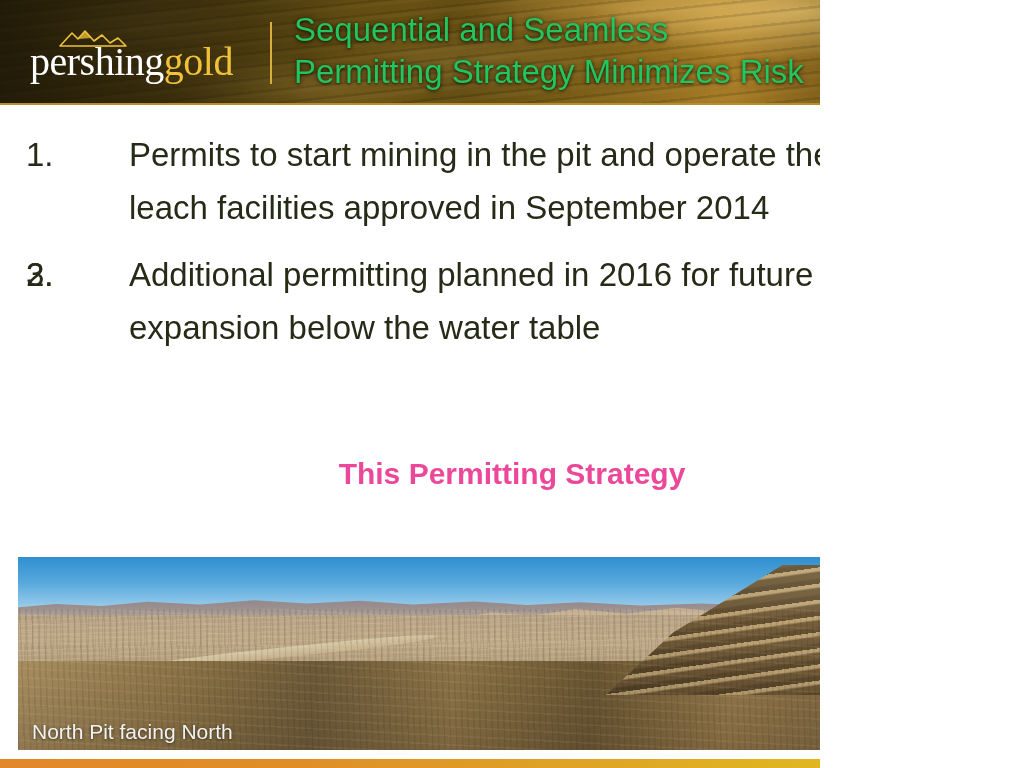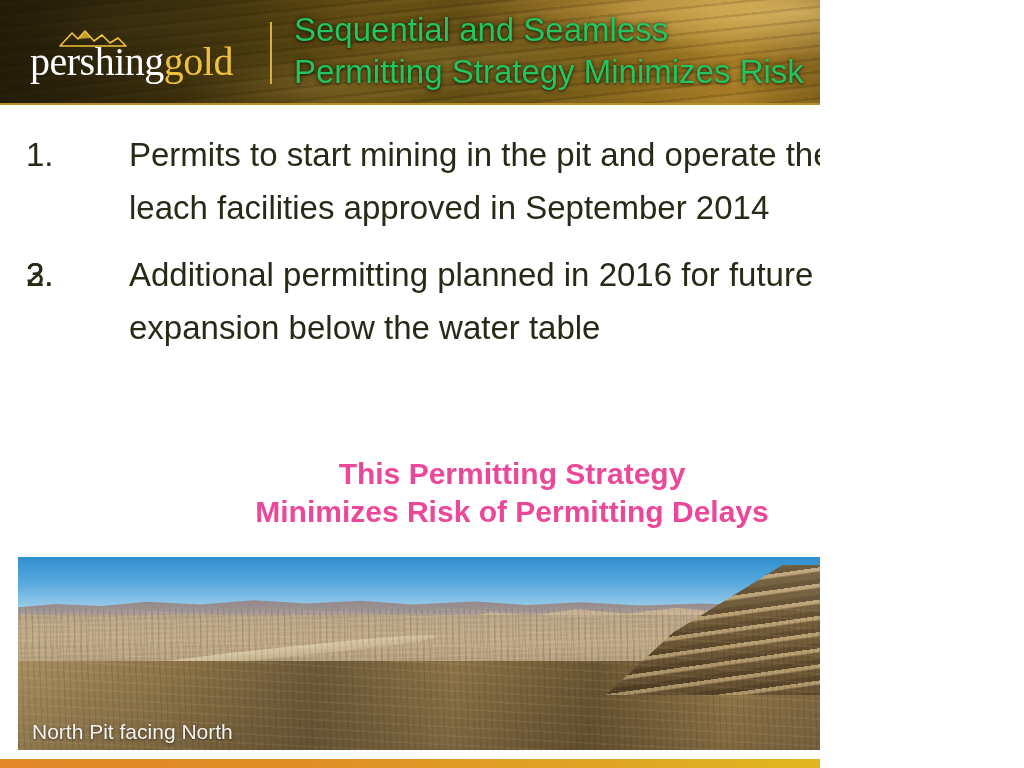--- a/index.html
+++ b/index.html
@@ -314,21 +314,20 @@
 
     <div class="li">
       <span class="li-num">3.</span>
       <span class="li-text">Additional permitting planned in 2016 for future mine expansion below the water table</span>
     </div>
 
   </div>
 
   <div class="callout">
     <span class="ln">This Permitting Strategy</span>
-    <span class="ln">Minimizes Risk of Permitting Delays</span>
   </div>
 
   <div class="photo">
     <div class="ph-sky"></div>
     <div class="ph-mtn-far"></div>
     <div class="ph-mtn-near"></div>
     <div class="ph-flat"></div>
     <div class="ph-flat-tex"></div>
     <div class="ph-road2"></div>
     <div class="ph-road"></div>

